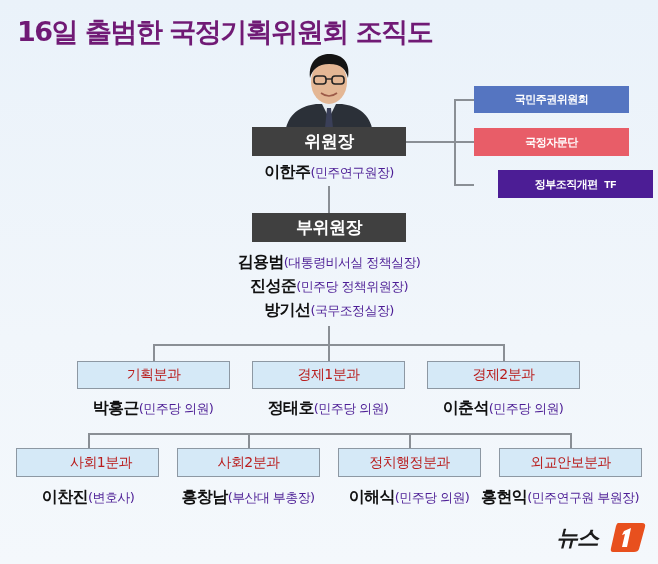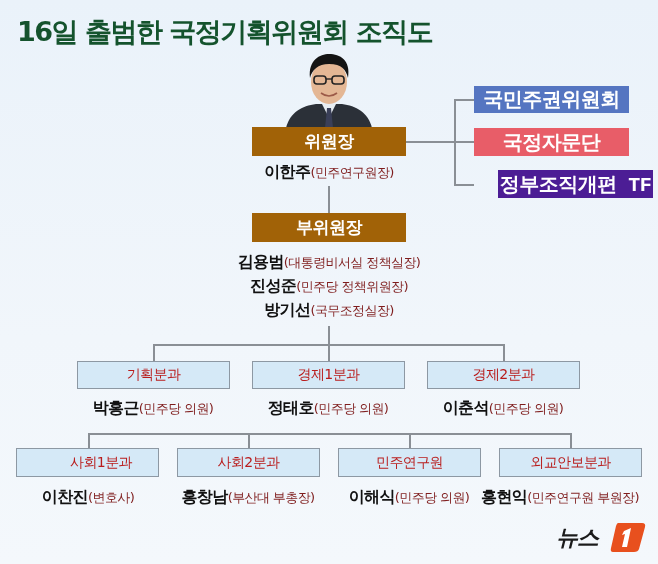--- a/index.html
+++ b/index.html
@@ -5,43 +5,43 @@
     html, body { margin: 0; padding: 0; }
     body {
       width: 658px; height: 564px; position: relative; overflow: hidden;
       background: linear-gradient(180deg, #eaf2fa 0%, #f1f6fb 60%, #f4f8fc 100%);
       font-family: "DejaVu Sans", "Liberation Sans", sans-serif;
       color: #151515;
     }
     .abs { position: absolute; }
     .title {
       left: 17px; top: 14px; font-size: 27px; font-weight: bold;
-      letter-spacing: -1.5px; color: #14532d; white-space: nowrap;
+      letter-spacing: -1.5px; color: #701a75; white-space: nowrap;
     }
     .photo {
       left: 278px; top: 52px; width: 102px; height: 76px; overflow: hidden;
     }
     .box-dark {
-      background: #a16207; color: #fff; font-size: 17px; font-weight: bold;
+      background: #404040; color: #fff; font-size: 17px; font-weight: bold;
       display: flex; align-items: center; justify-content: center; letter-spacing: -0.5px;
     }
     .box-side {
-      color: #fff; font-size: 20px; display: flex; align-items: center;
+      color: #fff; font-size: 11px; display: flex; align-items: center;
       justify-content: center; letter-spacing: -0.5px; font-weight: bold;
     }
     .box-div {
       background: #d5e9f7; border: 1.5px solid #8d98a3; box-sizing: border-box;
       color: #b91c1c; font-size: 14px; display: flex; align-items: center;
       justify-content: center; letter-spacing: -0.6px;
     }
     .person {
       white-space: nowrap; text-align: center; letter-spacing: -0.6px;
     }
     .person .nm { font-weight: bold; font-size: 16px; color: #111; }
-    .person .rl { font-size: 13px; color: #7f1d1d; }
+    .person .rl { font-size: 13px; color: #4c1d95; }
     .line { background: #8a8f95; }
     .logo { left: 556px; top: 521px; width: 92px; height: 32px; }
     .logo-text {
       position: absolute; left: 0; top: 2px; font-size: 22px; font-weight: bold;
       font-style: italic; color: #1b1b1b; letter-spacing: -1px;
     }
   </style>
 </head>
 <body>
 
@@ -109,21 +109,21 @@
 </div>
 
 <div class="abs line" style="left:88px; top:433px; width:483px; height:1.5px;"></div>
 <div class="abs line" style="left:88px; top:433px; width:1.5px; height:15px;"></div>
 <div class="abs line" style="left:248px; top:433px; width:1.5px; height:15px;"></div>
 <div class="abs line" style="left:409px; top:433px; width:1.5px; height:15px;"></div>
 <div class="abs line" style="left:570px; top:433px; width:1.5px; height:15px;"></div>
 
 <div class="abs box-div" style="left:16px; top:448px; width:143px; height:29px;padding-left:27px;">사회1분과</div>
 <div class="abs box-div" style="left:177px; top:448px; width:143px; height:29px;">사회2분과</div>
-<div class="abs box-div" style="left:338px; top:448px; width:143px; height:29px;">민주연구원</div>
+<div class="abs box-div" style="left:338px; top:448px; width:143px; height:29px;">정치행정분과</div>
 <div class="abs box-div" style="left:499px; top:448px; width:143px; height:29px;">외교안보분과</div>
 
 <div class="abs person" style="left:-12px; top:487px; width:200px;">
   <span class="nm">이찬진</span><span class="rl">(변호사)</span>
 </div>
 <div class="abs person" style="left:148px; top:487px; width:200px;">
   <span class="nm">홍창남</span><span class="rl">(부산대 부총장)</span>
 </div>
 <div class="abs person" style="left:309px; top:487px; width:200px;">
   <span class="nm">이해식</span><span class="rl">(민주당 의원)</span>

